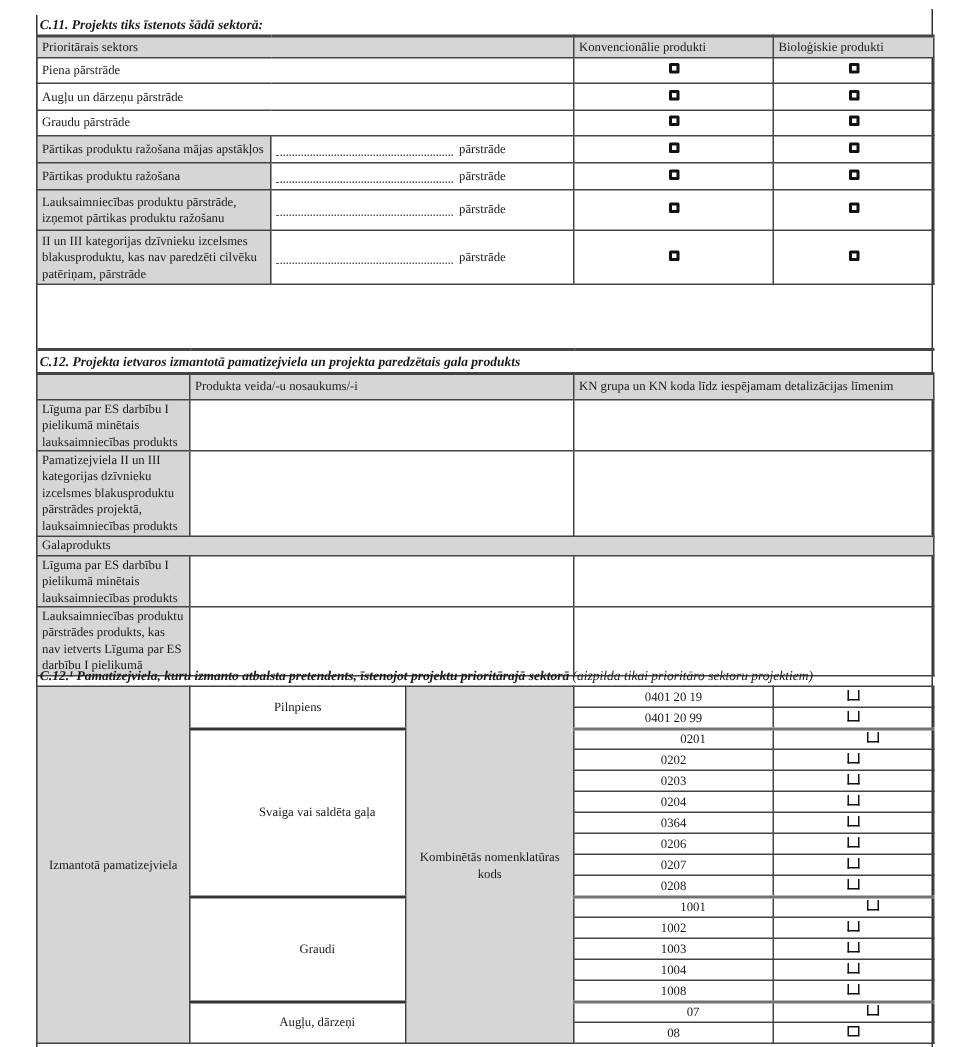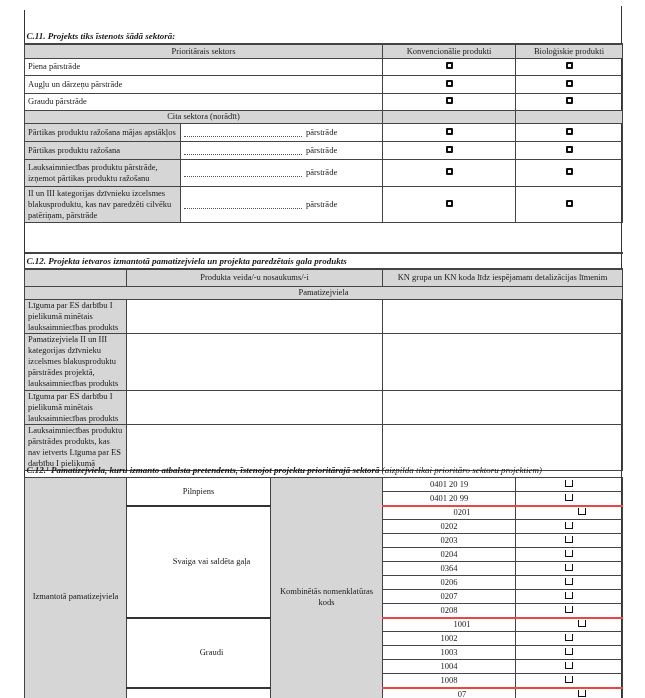--- a/index.html
+++ b/index.html
@@ -4,29 +4,29 @@
 <style>
   html, body { margin: 0; padding: 0; background: #ffffff; }
   body {
     width: 645px; height: 698px; position: relative; overflow: hidden;
     font-family: "Liberation Serif", "DejaVu Serif", serif;
     color: #1a1a1a; font-size: 8.5px;
   }
   .vline-left { position: absolute; left: 24px; top: 10px; width: 1px; height: 688px; background: #333; }
   .vline-right { position: absolute; left: 621px; top: 6px; width: 1px; height: 692px; background: #333; }
 
-  table { border-collapse: collapse; position: absolute; left: 24px; width: 598px; table-layout: fixed; margin-top: 20px; }
+  table { border-collapse: collapse; position: absolute; left: 24px; width: 598px; table-layout: fixed; }
   td { border: 1px solid #444; padding: 0 3px; vertical-align: middle; line-height: 11px; }
-  .hdr { background: #d6d6d6; text-align: center; }
+  .hdr { background: #d6d6d6; text-align: left; }
   .grey { background: #d6d6d6; }
   .center { text-align: center; }
   .title-row td { border-left: none; border-right: none; border-top: none; border-bottom: 2px solid #444;
     font-weight: bold; font-style: italic; font-size: 9px; padding: 0 2px; height: 14px; }
   .title-note { font-weight: normal; font-style: italic; }
-  .thick-top td { border-top: 2px solid #ef4444; padding-left: 29px; }
+  .thick-top td { border-top: 2px solid #737373; padding-left: 29px; }
 
   .cb { display: inline-block; width: 7px; height: 7px; border: 2px solid #111; box-sizing: border-box; border-radius: 1px; position: relative; }
   .cb::after { content: ""; position: absolute; left: 1px; top: 1px; width: 1px; height: 1px; background: #fff; }
   .cb2 { display: inline-block; width: 8px; height: 7px; border: 1.5px solid #111; border-top: none; box-sizing: border-box; }
   .cb2.closed { border-top: 1.5px solid #111; }
 
   .dots { display: inline-block; width: 118px; border-bottom: 1px dotted #555; height: 7px; margin-right: 4px; vertical-align: middle; }
 </style>
 </head>
 <body>
@@ -58,25 +58,20 @@
   <tr style="height:18px">
     <td colspan="2">Augļu un dārzeņu pārstrāde</td>
     <td class="center"><span class="cb"></span></td>
     <td class="center"><span class="cb"></span></td>
   </tr>
   <tr style="height:17px">
     <td colspan="2">Graudu pārstrāde</td>
     <td class="center"><span class="cb"></span></td>
     <td class="center"><span class="cb"></span></td>
   </tr>
-  <tr style="height:13px">
-    <td colspan="2" class="hdr">Cita sektora (norādīt)</td>
-    <td class="grey"></td>
-    <td class="grey"></td>
-  </tr>
   <tr style="height:18px">
     <td class="grey">Pārtikas produktu ražošana mājas apstākļos</td>
     <td><span class="dots"></span><span>pārstrāde</span></td>
     <td class="center"><span class="cb"></span></td>
     <td class="center"><span class="cb"></span></td>
   </tr>
   <tr style="height:18px">
     <td class="grey">Pārtikas produktu ražošana</td>
     <td><span class="dots"></span><span>pārstrāde</span></td>
     <td class="center"><span class="cb"></span></td>
@@ -105,32 +100,32 @@
     </colgroup>
   <tbody>
       <tr class="title-row">
         <td colspan="3" style="border-top:2px solid #444;">C.12. Projekta ietvaros izmantotā pamatizejviela un projekta paredzētais gala produkts</td>
       </tr>
   <tr style="height:17px">
     <td class="hdr"></td>
     <td class="hdr">Produkta veida/-u nosaukums/-i</td>
     <td class="hdr">KN grupa un KN koda līdz iespējamam detalizācijas līmenim</td>
   </tr>
-  <tr style="height:13px">
-    <td colspan="3" class="hdr">Pamatizejviela</td>
-  </tr>
   <tr style="height:34px">
     <td class="grey">Līguma par ES darbību I pielikumā minētais lauksaimniecības produkts</td>
     <td></td>
     <td></td>
   </tr>
   <tr style="height:57px">
     <td class="grey">Pamatizejviela II un III kategorijas dzīvnieku izcelsmes blakusproduktu pārstrādes projektā, lauksaimniecības produkts</td>
     <td></td>
     <td></td>
+  </tr>
+  <tr style="height:13px">
+    <td colspan="3" class="hdr">Galaprodukts</td>
   </tr>
   <tr style="height:34px">
     <td class="grey">Līguma par ES darbību I pielikumā minētais lauksaimniecības produkts</td>
     <td></td>
     <td></td>
   </tr>
   <tr style="height:46px">
     <td class="grey">Lauksaimniecības produktu pārstrādes produkts, kas nav ietverts Līguma par ES darbību I pielikumā</td>
     <td></td>
     <td></td>

